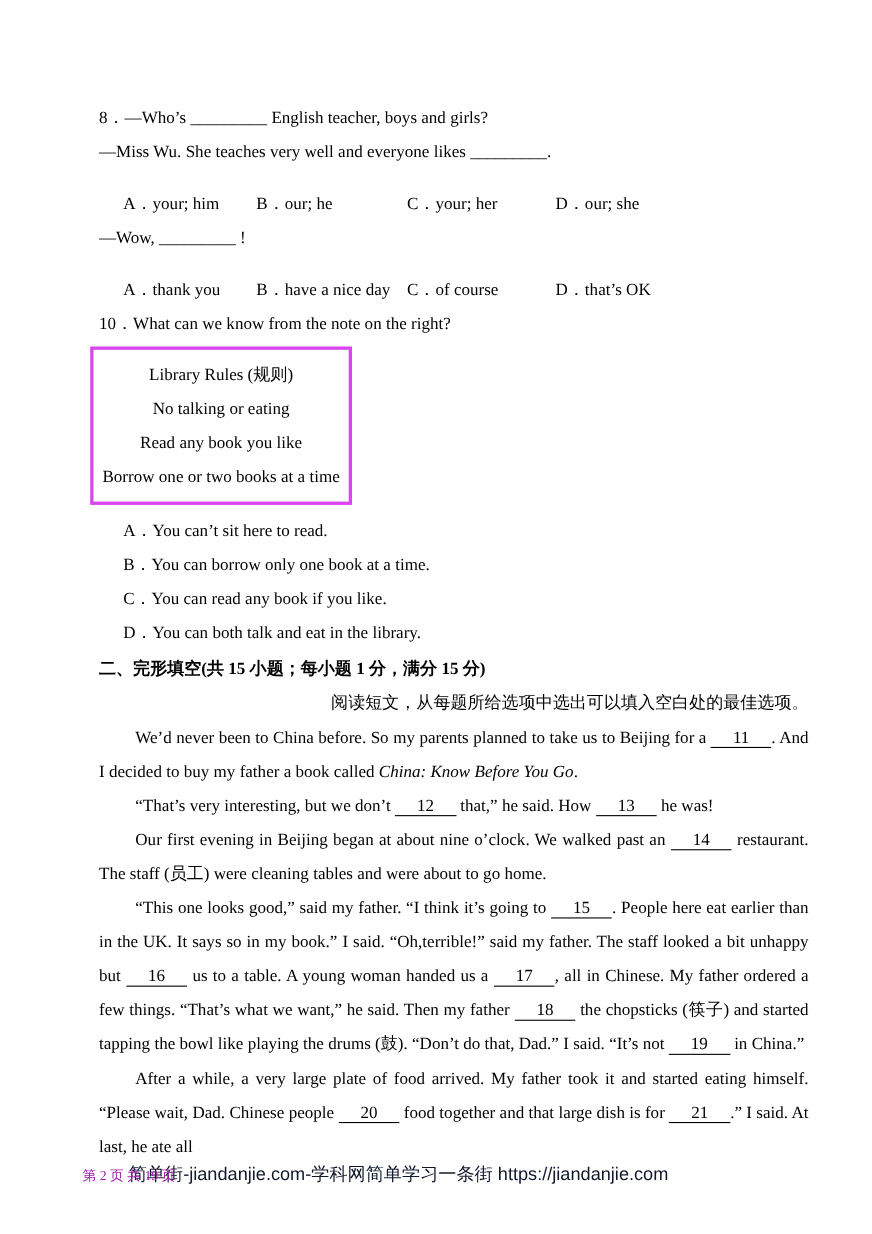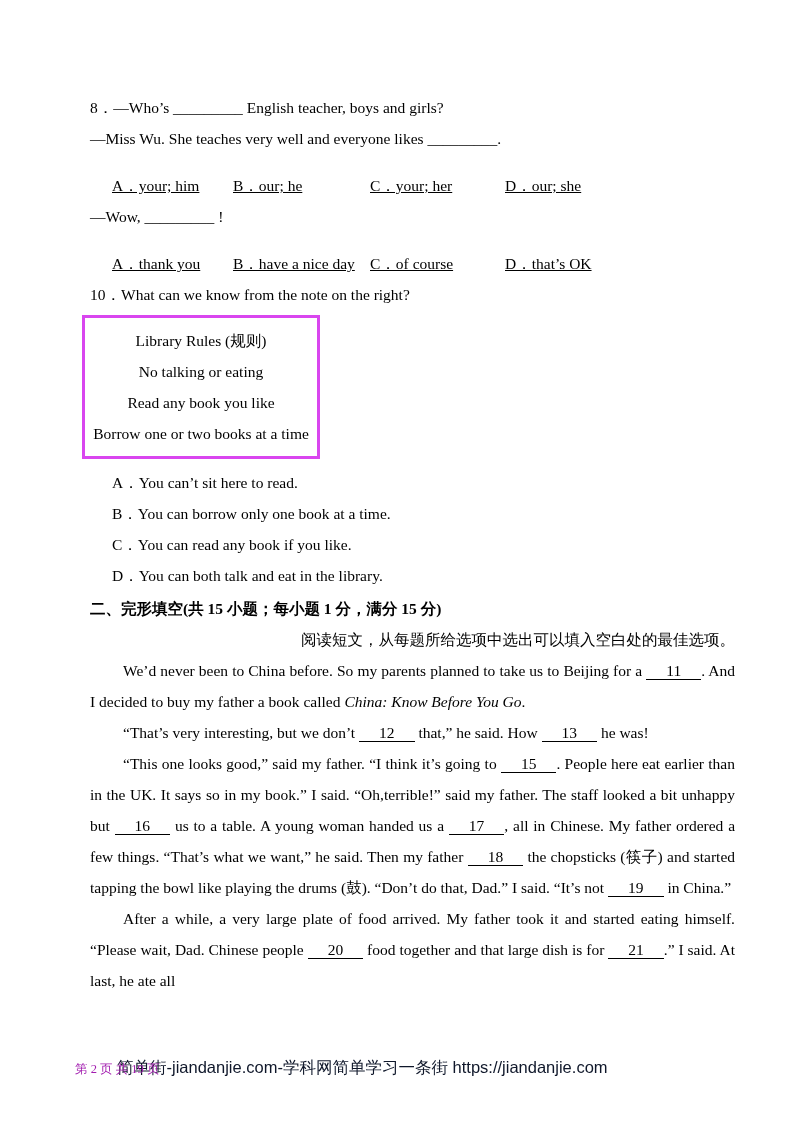--- a/index.html
+++ b/index.html
@@ -17,21 +17,21 @@
   }
   .content {
     position: absolute;
     left: 90px; top: 92px;
     width: 645px;
     font-size: 15.5px;
     line-height: 31px;
   }
   .qline { white-space: normal; }
   .opt-row { margin-left: 22px; }
-  .opt { display: inline-block; text-decoration: underline; }
+  .opt { display: inline-block; }
   .c1 { width: 121px; }
   .c2 { width: 137px; margin-top: 16px; }
   .c3 { width: 135px; }
   .note-box {
     width: 238px;
     margin: 5px 0 8px -8px;
     border: 3px solid #d946ef;
     text-align: center;
     padding: 7px 4px;
   }
@@ -91,20 +91,21 @@
     <div class="q10-opt">C．You can read any book if you like.</div>
     <div class="q10-opt">D．You can both talk and eat in the library.</div>
 
     <div class="sec-title">二、完形填空(共 15 小题；每小题 1 分，满分 15 分)</div>
     <div class="indent">阅读短文，从每题所给选项中选出可以填入空白处的最佳选项。</div>
 
     <p class="para"><span>We’d never been to China before. So my parents planned to take us to Beijing for a </span><span class="blank">11</span><span>. And I decided to buy my father a book called </span><span class="book-title">China: Know Before You Go</span><span>.</span></p>
 
     <p class="para"><span>“That’s very interesting, but we don’t </span><span class="blank">12</span><span> that,” he said. How </span><span class="blank">13</span><span> he was!</span></p>
 
+    <p class="para"><span>Our first evening in Beijing began at about nine o’clock. We walked past an </span><span class="blank">14</span><span> restaurant. The staff (员工) were cleaning tables and were about to go home.</span></p>
 
     <p class="para"><span>“This one looks good,” said my father. “I think it’s going to </span><span class="blank">15</span><span>. People here eat earlier than in the UK. It says so in my book.” I said. “Oh,terrible!” said my father. The staff looked a bit unhappy but </span><span class="blank">16</span><span> us to a table. A young woman handed us a </span><span class="blank">17</span><span>, all in Chinese. My father ordered a few things. “That’s what we want,” he said. Then my father </span><span class="blank">18</span><span> the chopsticks (筷子) and started tapping the bowl like playing the drums (鼓). “Don’t do that, Dad.” I said. “It’s not </span><span class="blank">19</span><span> in China.”</span></p>
 
     <p class="para"><span>After a while, a very large plate of food arrived. My father took it and started eating himself. “Please wait, Dad. Chinese people </span><span class="blank">20</span><span> food together and that large dish is for </span><span class="blank">21</span><span>.” I said. At last, he ate all</span></p>
 
   </div>
 
   <div class="footer-watermark">简单街-jiandanjie.com-学科网简单学习一条街 https://jiandanjie.com</div>
   <div class="footer-page">第 2 页 共 19 页</div>
 </div>

